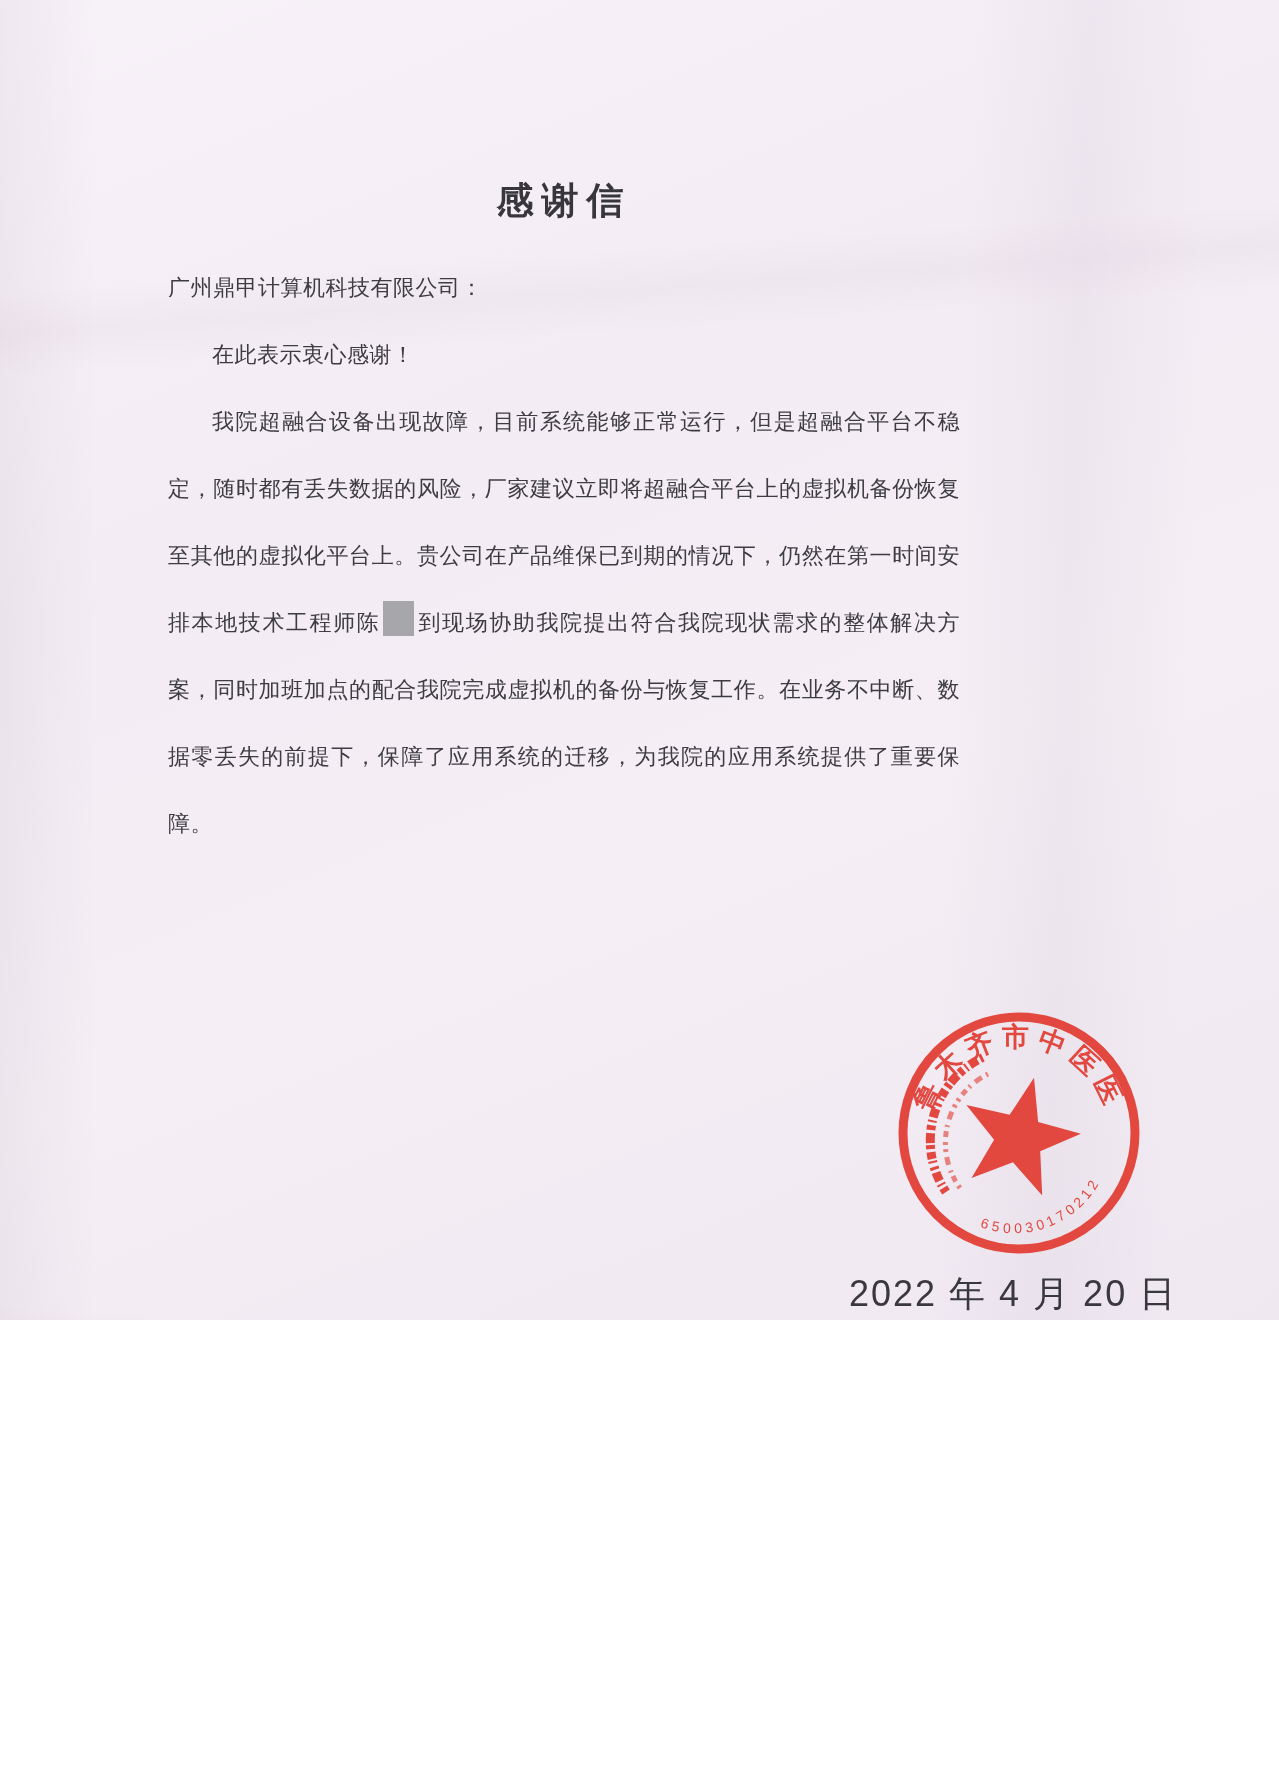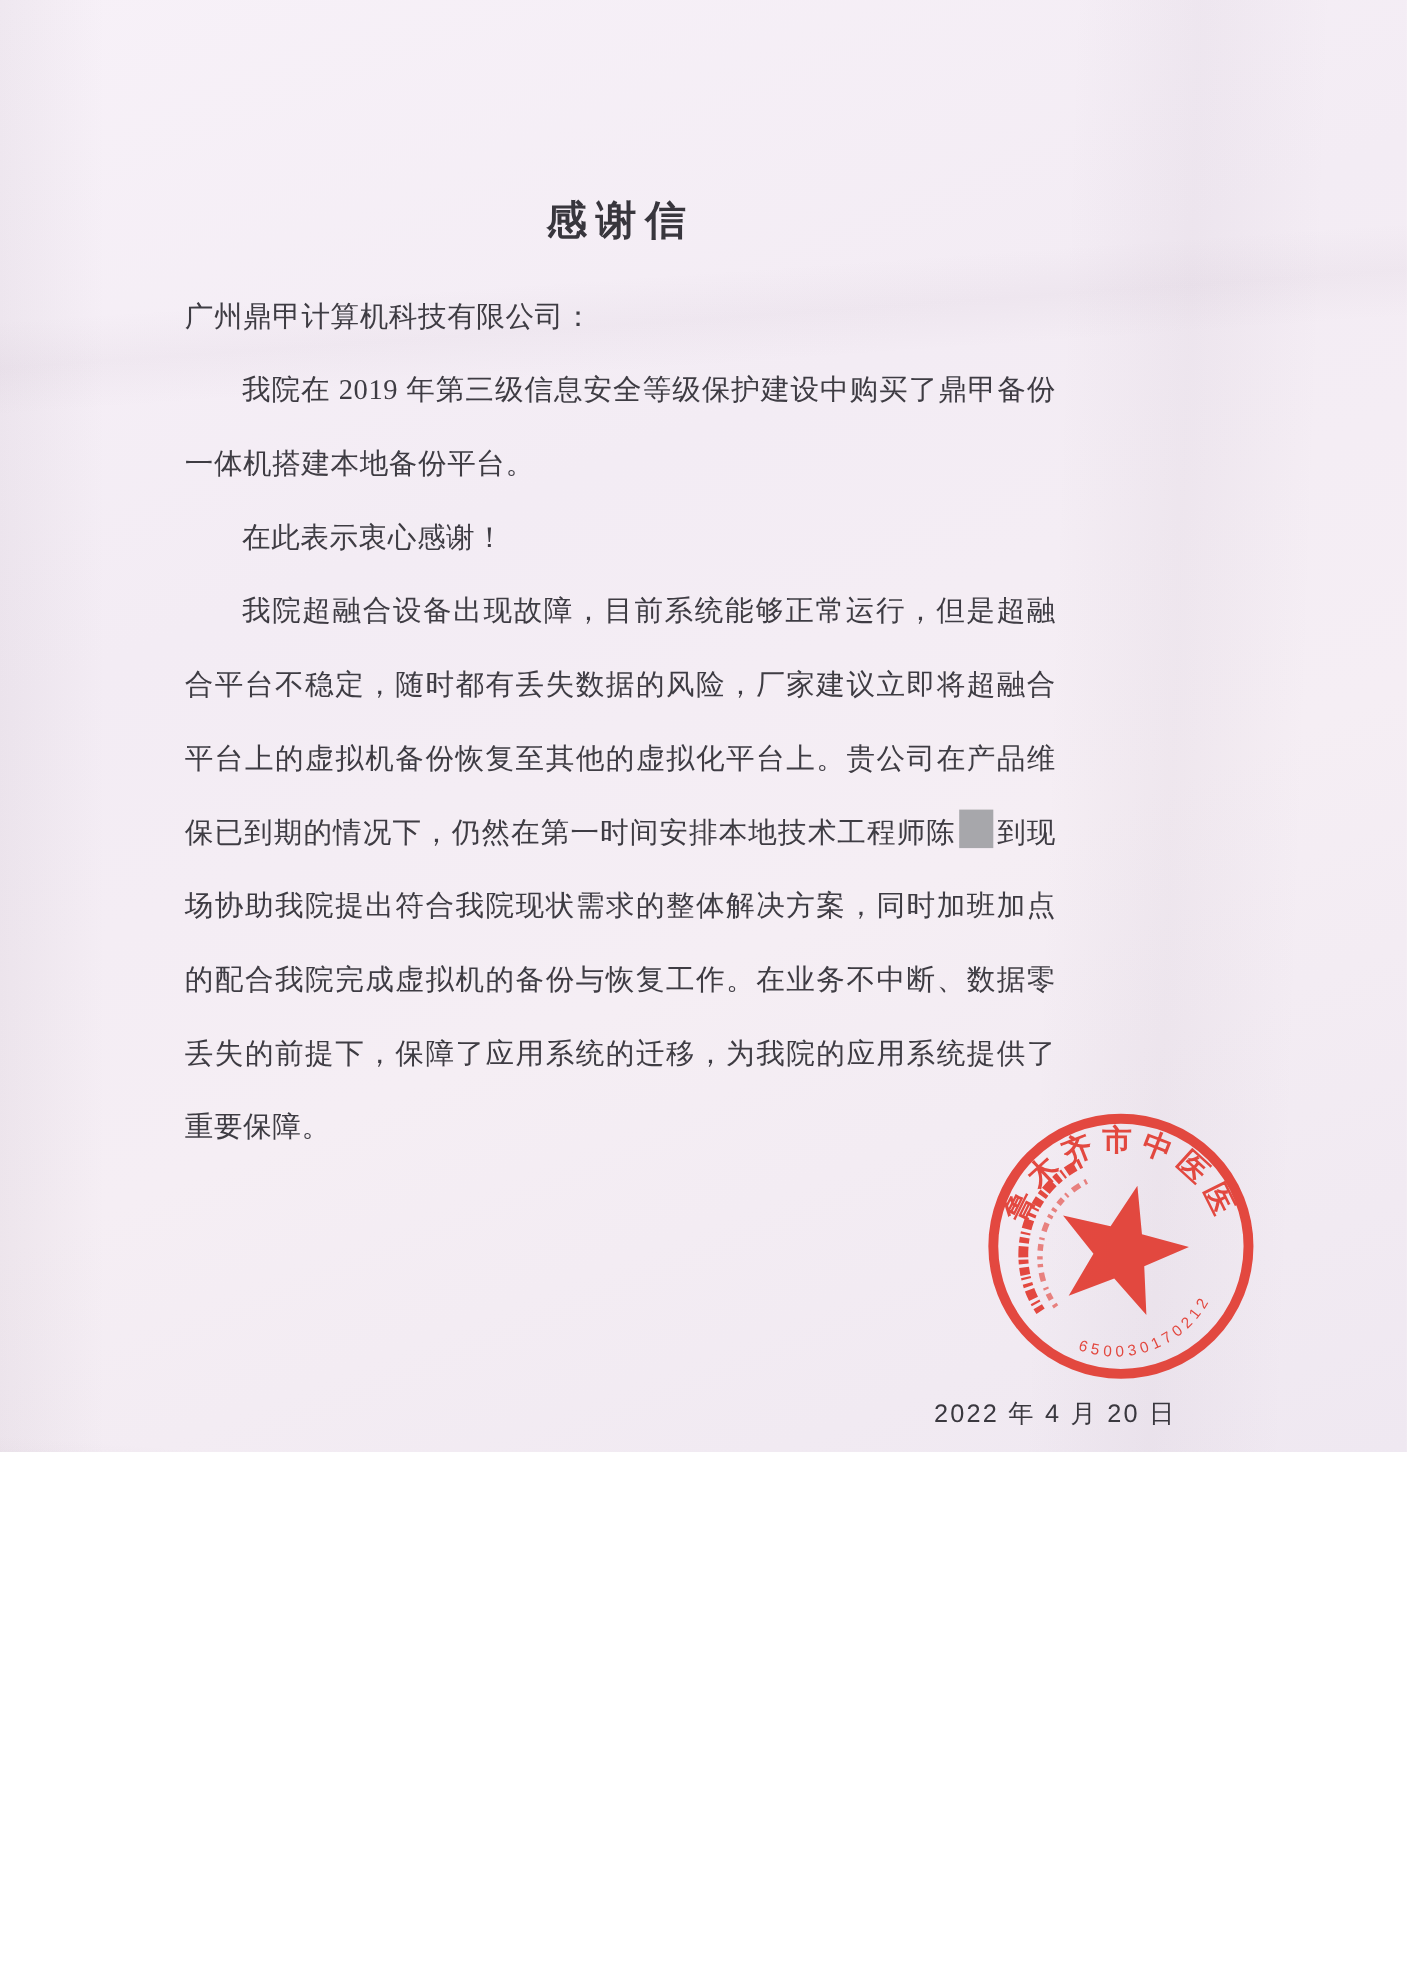--- a/index.html
+++ b/index.html
@@ -22,37 +22,37 @@
   .crease.c4{left:0;top:0;width:120px;height:1791px;
     background:linear-gradient(90deg,rgba(110,85,110,0.06),transparent 80%);}
 
   .title{
     position:absolute;left:168px;top:176px;width:792px;
     text-align:center;font-size:37px;font-weight:700;letter-spacing:8px;
     color:#38363d;
   }
   .letter-body{
     position:absolute;left:168px;top:254px;width:792px;
-    font-size:26px;line-height:67px;text-align:justify;
+    font-size:22px;line-height:67px;text-align:justify;
     letter-spacing:0.5px;
   }
   .letter-body p{margin:0;}
   .indent{text-indent:2em;}
   .redaction{
     display:inline-block;width:31px;height:35px;
     background:#a7a7ab;vertical-align:-6px;margin:0 3px;
   }
   .signature{
     position:absolute;left:845px;top:1204px;
     font-size:31px;letter-spacing:3px;color:#3a383f;
     white-space:nowrap;
   }
   .date{
     position:absolute;left:849px;top:1270px;
-    font-size:23px;letter-spacing:2px;color:#3a383f;
+    font-size:36px;letter-spacing:2px;color:#3a383f;
     white-space:nowrap;
     font-family:"Liberation Sans","DejaVu Sans",sans-serif;
   }
   .stamp{
     position:absolute;left:888px;top:1002px;width:262px;height:262px;
     opacity:0.92;
   }
   .stamp text{fill:#e23b31;}
 </style>
 </head>
@@ -62,21 +62,20 @@
 
   <div class="crease c1"></div>
   <div class="crease c2"></div>
   <div class="crease c3"></div>
   <div class="crease c4"></div>
 
   <div class="title">感谢信</div>
 
   <div class="letter-body">
     <p>广州鼎甲计算机科技有限公司：</p>
-    <p class="indent">我院在 2019 年第三级信息安全等级保护建设中购买了鼎甲备份一体机搭建本地备份平台。</p>
     <p class="indent">在此表示衷心感谢！</p>
     <p class="indent"><span>我院超融合设备出现故障，目前系统能够正常运行，但是超融合平台不稳定，随时都有丢失数据的风险，厂家建议立即将超融合平台上的虚拟机备份恢复至其他的虚拟化平台上。贵公司在产品维保已到期的情况下，仍然在第一时间安排本地技术工程师陈</span><span class="redaction"></span><span>到现场协助我院提出符合我院现状需求的整体解决方案，同时加班加点的配合我院完成虚拟机的备份与恢复工作。在业务不中断、数据零丢失的前提下，保障了应用系统的迁移，为我院的应用系统提供了重要保障。</span></p>
   </div>
 
   <svg class="stamp" viewBox="0 0 262 262">
     <defs>
       <path id="arcTop" d="M 44.5,104.5 A 92,92 0 0 1 217.5,104.5"></path>
       <path id="arcBottom" d="M 60,205 A 97,97 0 0 0 222,150"></path>
       <path id="arcLeft" d="M 58,190 A 92,92 0 0 1 98,54"></path>
     </defs>

